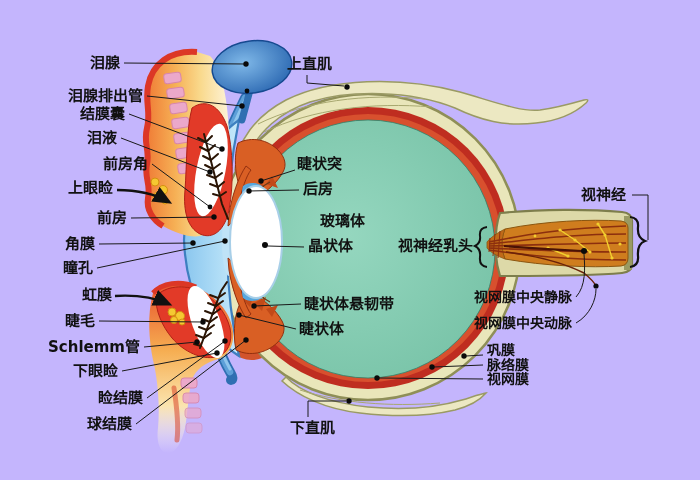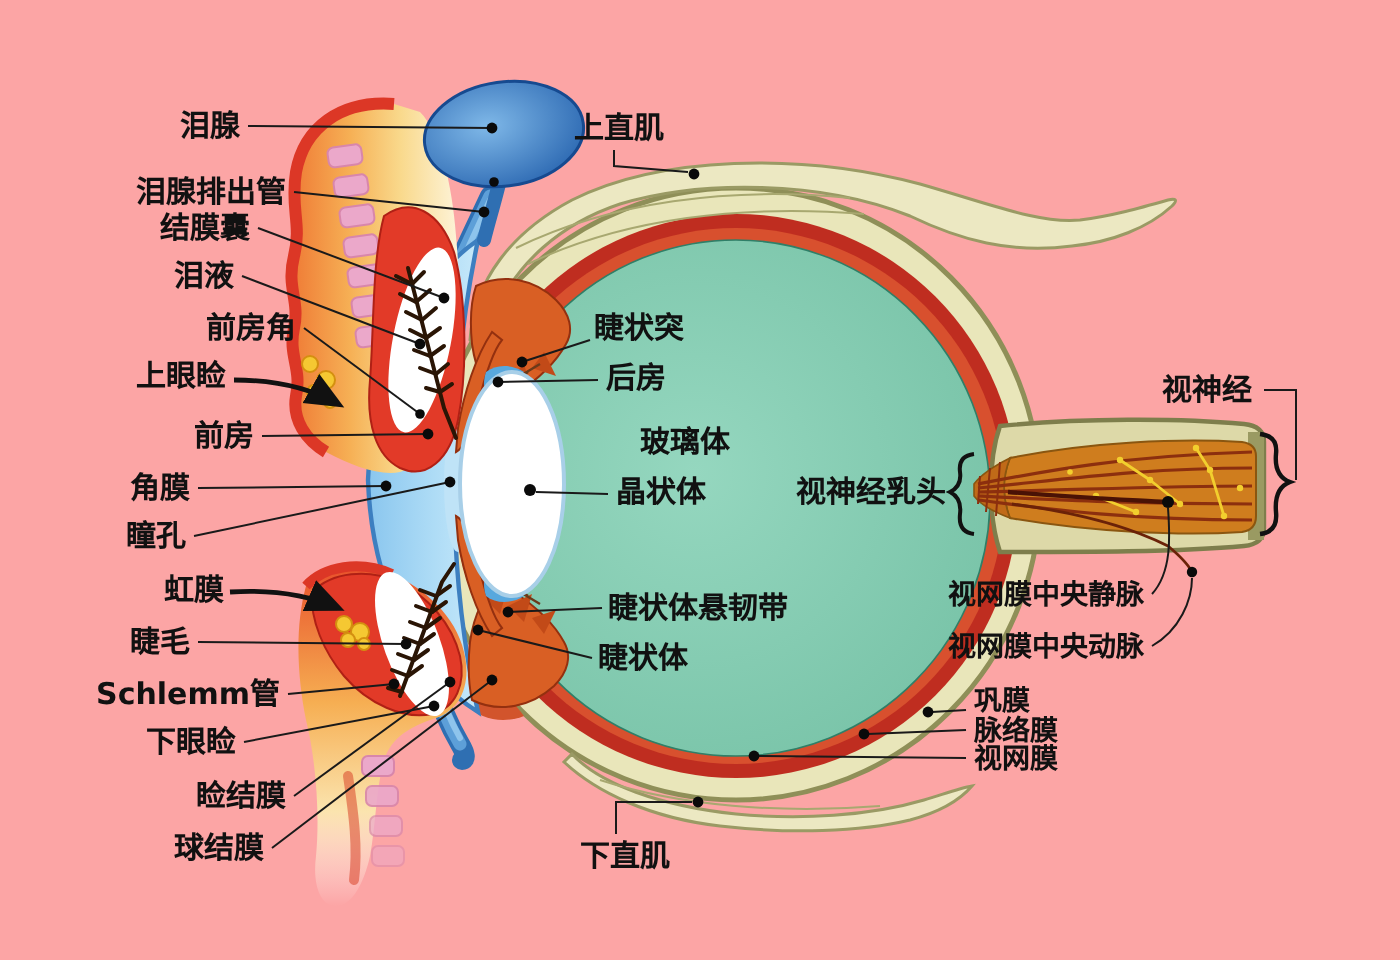--- a/index.html
+++ b/index.html
@@ -1,16 +1,16 @@
 <!DOCTYPE html>
 <html lang="zh-CN"><head>
 <meta charset="utf-8">
 <style>
   html,body{margin:0;padding:0;background:#fff;}
-  #stage{position:relative;width:700px;height:480px;background:#fca5a5;overflow:hidden;
+  #stage{position:relative;width:700px;height:480px;background:#c4b5fd;overflow:hidden;
          font-family:"DejaVu Sans","Liberation Sans",sans-serif;}
   svg{position:absolute;left:0;top:0;}
   text{font-family:"DejaVu Sans","Liberation Sans",sans-serif;font-weight:bold;fill:#111;}
   .lbl{font-size:15px;}
   .lbl-sm{font-size:14px;}
   .leader{stroke:#1a1a1a;stroke-width:1;fill:none;}
   .dot{fill:#0a0a0a;}
   .arrow{stroke:#111;stroke-width:2.4;fill:none;}
   .seam{stroke:#a8a870;stroke-width:1;fill:none;}
   .stripe{stroke:#8c2f0e;stroke-width:1.6;fill:none;}

